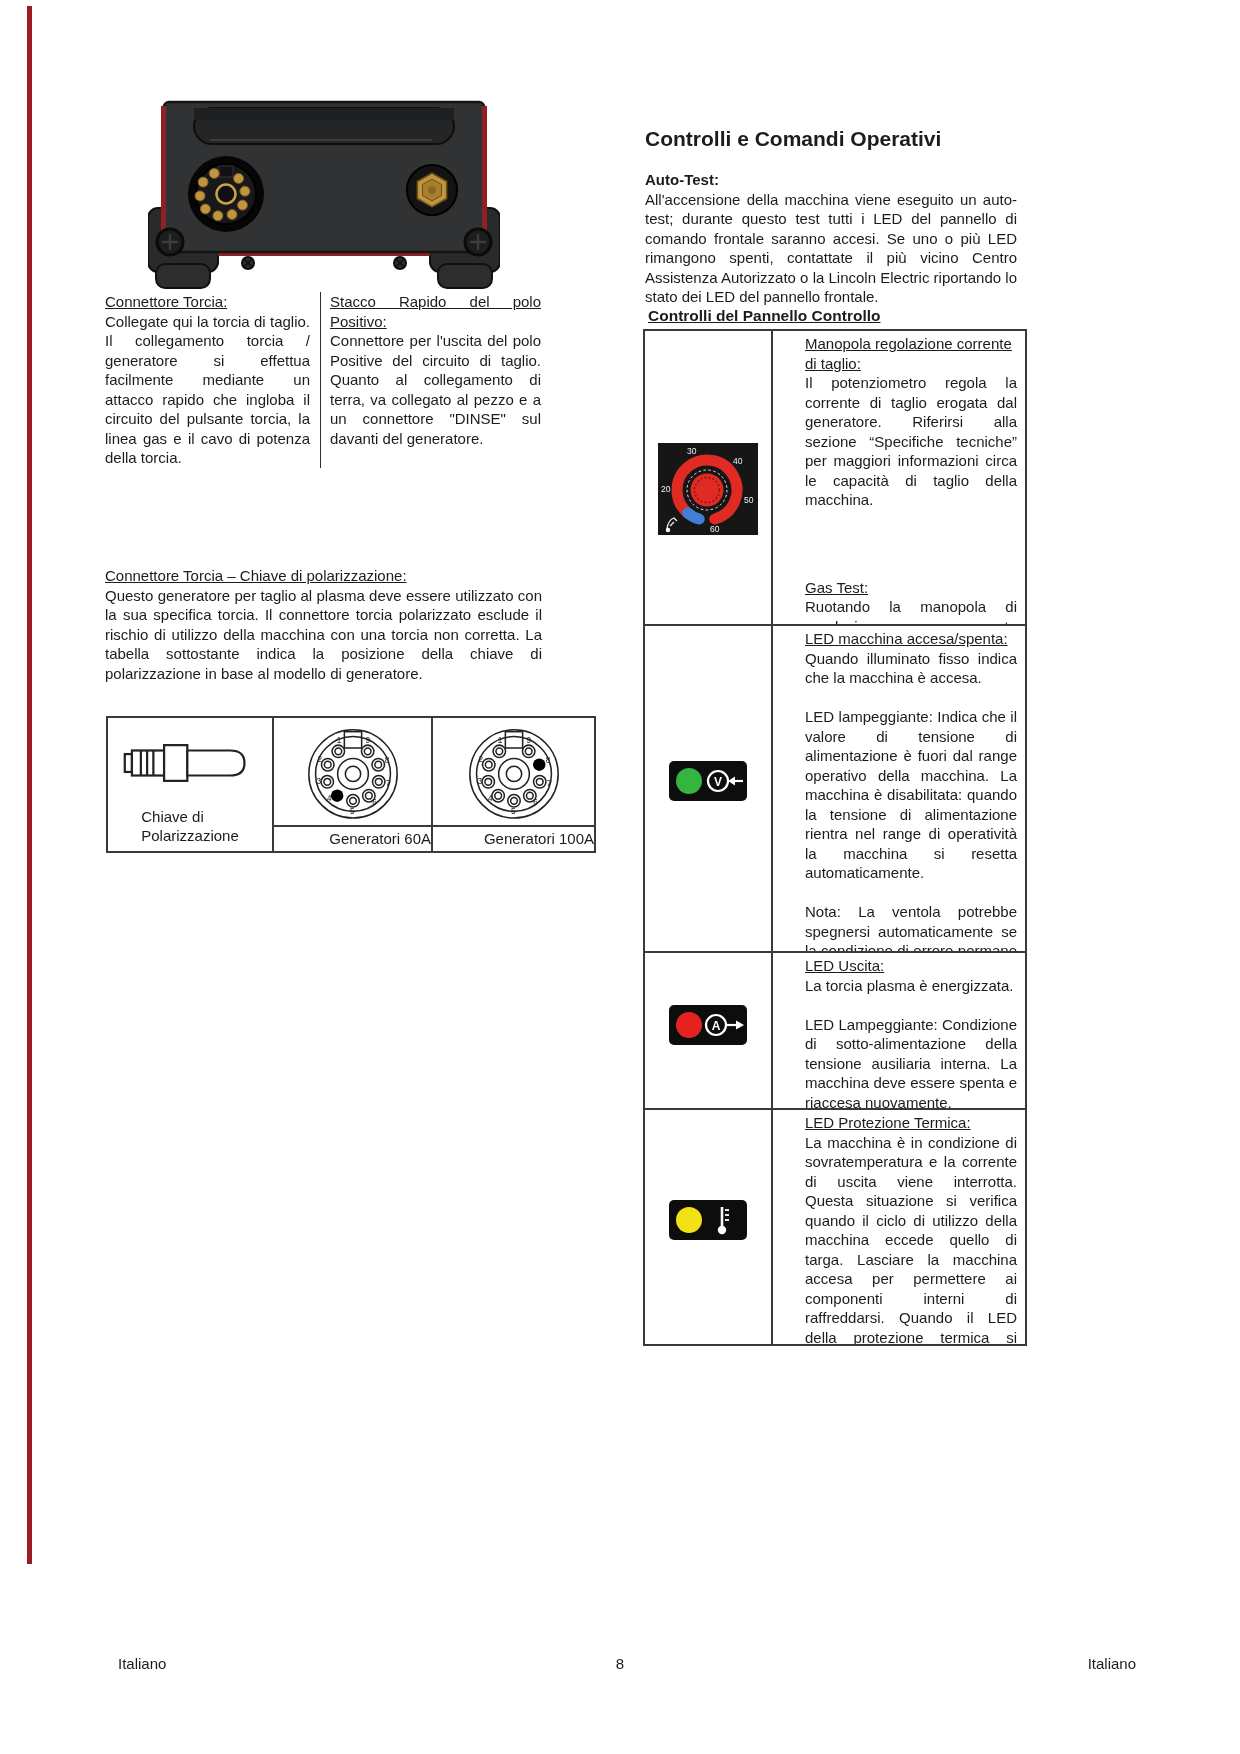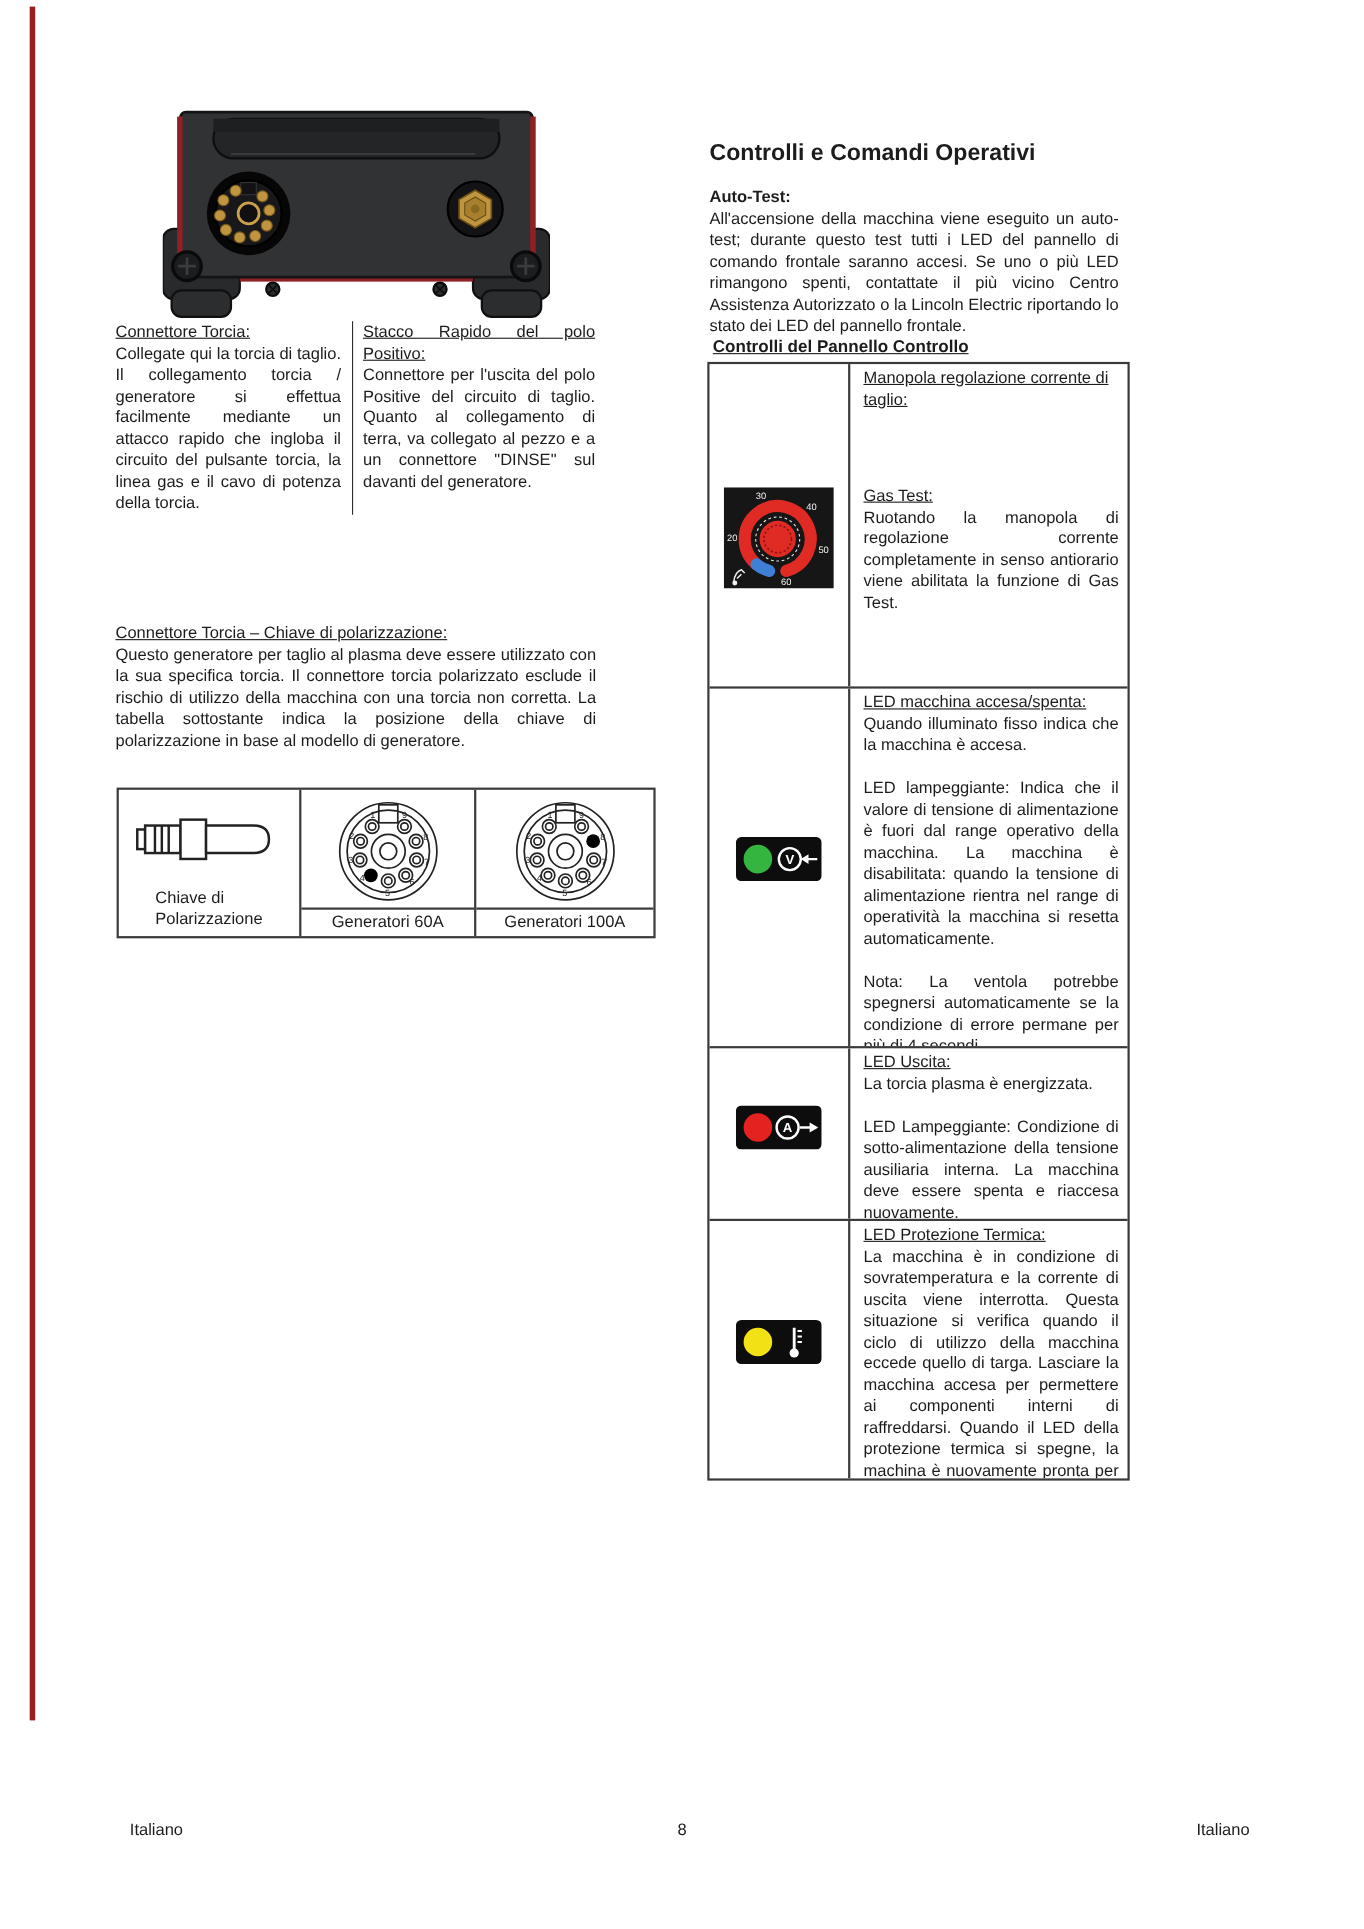--- a/index.html
+++ b/index.html
@@ -24,33 +24,33 @@
   
   .pol{left:106px;top:716px;width:490px;height:137px;border:2px solid #3a3a3a;
        display:flex;box-sizing:border-box;}
   .pol-c{border-right:2px solid #3a3a3a;display:flex;flex-direction:column;align-items:center;box-sizing:border-box;}
   .pol-c:last-child{border-right:none;}
   .pol-c1{width:166px;}
   .pol-c2{width:159px;}
   .pol-c3{flex:1;}
   .pol-label{margin-top:auto;margin-bottom:6px;text-align:left;line-height:19px;}
   .pol-img{flex:1;display:flex;align-items:center;justify-content:center;width:100%;}
-  .pol-cap{width:100%;border-top:2px solid #3a3a3a;text-align:center;line-height:24px;height:26px;box-sizing:border-box;}
+  .pol-cap{width:100%;border-top:2px solid #3a3a3a;text-align:right;line-height:24px;height:26px;box-sizing:border-box;}
 
   
   .main-title{left:645px;top:126px;font-size:21px;font-weight:bold;line-height:26px;}
   .autotest{left:645px;top:170px;width:372px;}
   .panel-title{left:648px;top:306px;font-size:15.5px;}
 
   .ctl{left:643px;top:329px;width:380px;border:2px solid #3a3a3a;box-sizing:content-box;}
   .ctl-row{display:flex;border-top:2px solid #3a3a3a;overflow:hidden;}
   .ctl-row:first-child{border-top:none;}
   .icon-cell{flex:0 0 128px;width:128px;border-right:2px solid #3a3a3a;box-sizing:border-box;
              display:flex;justify-content:center;align-items:flex-start;}
-  .txt-cell{flex:1;padding:3px 8px 0 12px;overflow:hidden;}
+  .txt-cell{flex:1;padding:3px 8px 0 12px;overflow:hidden;margin-left:20px;}
   .r1{height:293px;} .r2{height:325px;} .r3{height:155px;} .r4{height:234px;}
   .pt-knob{padding-top:112px;} .pt-r2{padding-top:135px;} .pt-r3{padding-top:52px;} .pt-r4{padding-top:90px;}
   .gas-gap{margin-top:68px;}
 
   .footer-left{left:118px;top:1654px;}
   .footer-center{left:0;top:1654px;width:1240px;text-align:center;}
   .footer-right{left:1020px;top:1654px;width:116px;text-align:right;}
 </style>
 </head>
 <body>
@@ -275,20 +275,21 @@
             <text x="52" y="89">60</text>
           </g>
           <g stroke="#f2f2f2" fill="none" stroke-width="1.3">
             <path d="M9 86 q1 -9 7 -11 l3 3 M12 83 l4 -4"></path>
             <circle cx="10" cy="87" r="1.6" fill="#f2f2f2"></circle>
           </g>
         </svg>
       </div>
       <div class="txt-cell">
         <div class="u">Manopola regolazione corrente di taglio:</div>
+        <p class="just">Il potenziometro regola la corrente di taglio erogata dal generatore.  Riferirsi alla sezione “Specifiche tecniche” per maggiori informazioni circa le capacità di taglio della macchina.</p>
         <div class="u gas-gap">Gas Test:</div>
         <p class="just">Ruotando la manopola di regolazione corrente completamente in senso antiorario viene abilitata la funzione di Gas Test.</p>
       </div>
     </div>
 
     <div class="ctl-row r2">
       <div class="icon-cell pt-r2">
         <svg width="78" height="40" viewBox="0 0 78 40">
           <rect x="0" y="0" width="78" height="40" rx="5" fill="#0d0d0d"></rect>
           <circle cx="20" cy="20" r="13" fill="#33b540"></circle>

